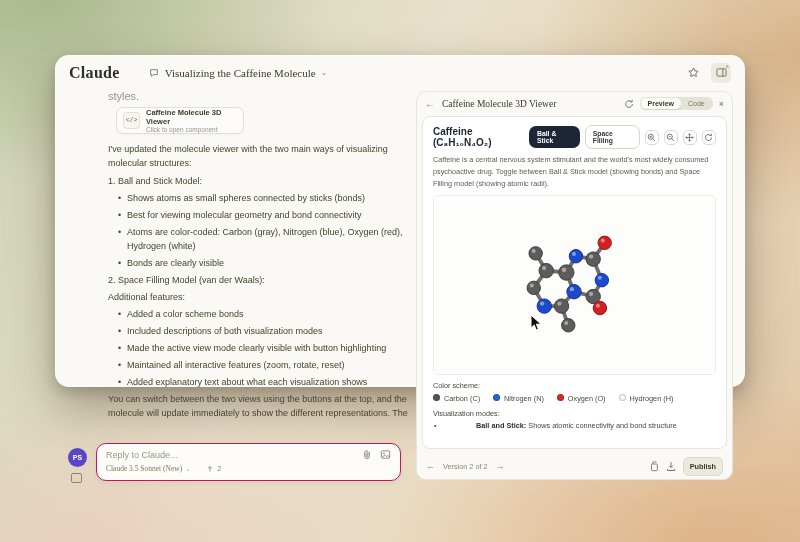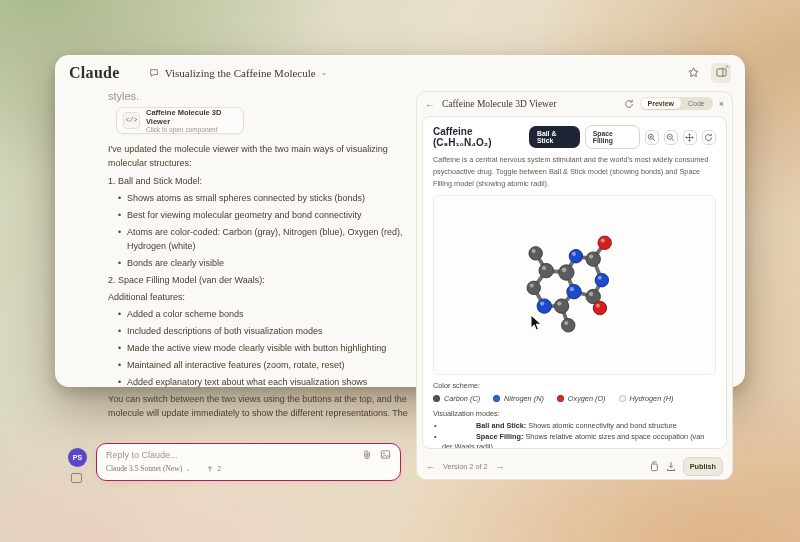--- a/index.html
+++ b/index.html
@@ -86,21 +86,21 @@
   .art-title-row { display:flex; align-items:center; flex:0 0 auto; }
   .art-title { font-size:10px; font-weight:bold; color:#1f2430; }
   .art-btns { margin-left:auto; display:flex; align-items:center; gap:5px; }
   .btn-dark { background:#1e2636; color:#fff; font-size:6.8px; font-weight:bold; padding:4px 8px; border-radius:7px; }
   .btn-light { background:#fff; color:#333; font-size:6.8px; font-weight:bold; padding:4px 7px; border-radius:7px; border:1px solid #d8d5cc; }
   .tool-btn { width:15px; height:15px; border:1px solid #dddad1; border-radius:5px; display:flex; align-items:center; justify-content:center; color:#555; background:#fff; }
   .art-desc { font-size:7.3px; line-height:12px; color:#5f5b4e; margin-top:5px; flex:0 0 auto; }
   .viewer { margin-top:5px; height:180px; background:#fdfdfc; border:1px solid #ebebe7; border-radius:5px; position:relative; flex:0 0 auto; overflow:hidden; }
   .legend-title, .modes-title { font-size:7.3px; color:#4a463a; margin-top:6px; }
   .legend-row { display:flex; gap:13px; margin-top:4px; align-items:center; }
-  .legend-item { display:flex; align-items:center; gap:4px; font-size:7.3px; color:#4a463a;font-style:italic; }
+  .legend-item { display:flex; gap:4px; font-size:7.3px; color:#4a463a; }
   .dot { width:7px; height:7px; border-radius:50%; border:1px solid rgba(0,0,0,.18); }
   .modes-list { margin-top:3px; }
   .mode-line { font-size:7.3px; line-height:10.5px; color:#4a463a; padding-left:9px; position:relative; }
   .mode-line::before { content:"•"; position:absolute; left:1px; }
   .mode-line b { color:#33302a;padding-left:34px; }
   .panel-footer { height:26px; display:flex; align-items:center; padding:0 9px; gap:6px; flex:0 0 auto; }
   .ver-nav { display:flex; align-items:center; gap:8px; font-size:7.3px; color:#8a8575; }
   .ver-arrow { font-size:9px; color:#8a8575; }
   .footer-right { margin-left:auto; display:flex; align-items:center; gap:7px; color:#6f6a5a; }
   .publish-btn { background:#eceade; border:1px solid #ddd9cb; color:#3d3929; font-size:7.3px; font-weight:bold; padding:4px 6px; border-radius:6px; }
@@ -323,21 +323,20 @@
         </span>
         <span class="legend-item">
           <span class="dot" style="background: rgb(244, 244, 242);"></span>
           <span>Hydrogen (H)</span>
         </span>
       </div>
 
       <div class="modes-title">Visualization modes:</div>
       <div class="modes-list">
         <div class="mode-line"><b>Ball and Stick:</b><span> Shows atomic connectivity and bond structure</span></div>
-        <div class="mode-line"><b>Space Filling:</b><span> Shows relative atomic sizes and space occupation (van der Waals radii)</span></div>
       </div>
     </div>
 
     <div class="panel-footer">
       <span class="ver-nav">
         <span class="ver-arrow">←</span>
         <span>Version 2 of 2</span>
         <span class="ver-arrow">→</span>
       </span>
       <span class="footer-right">

